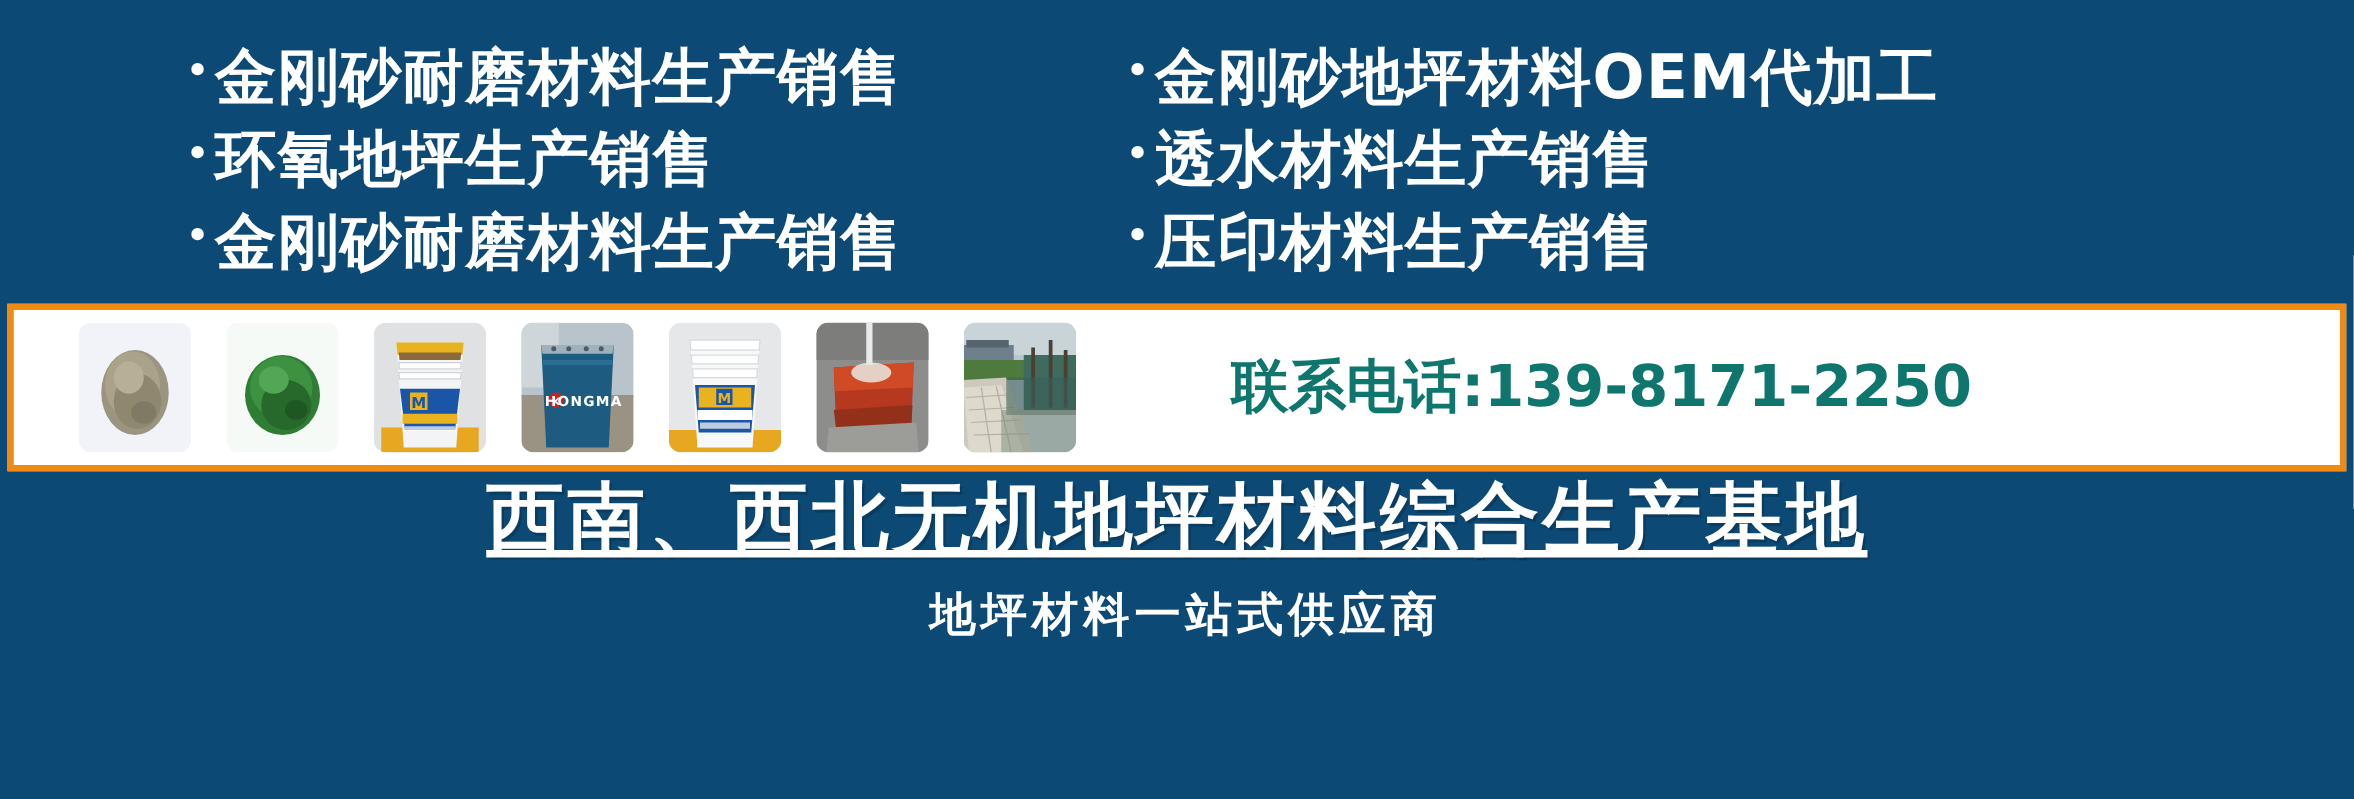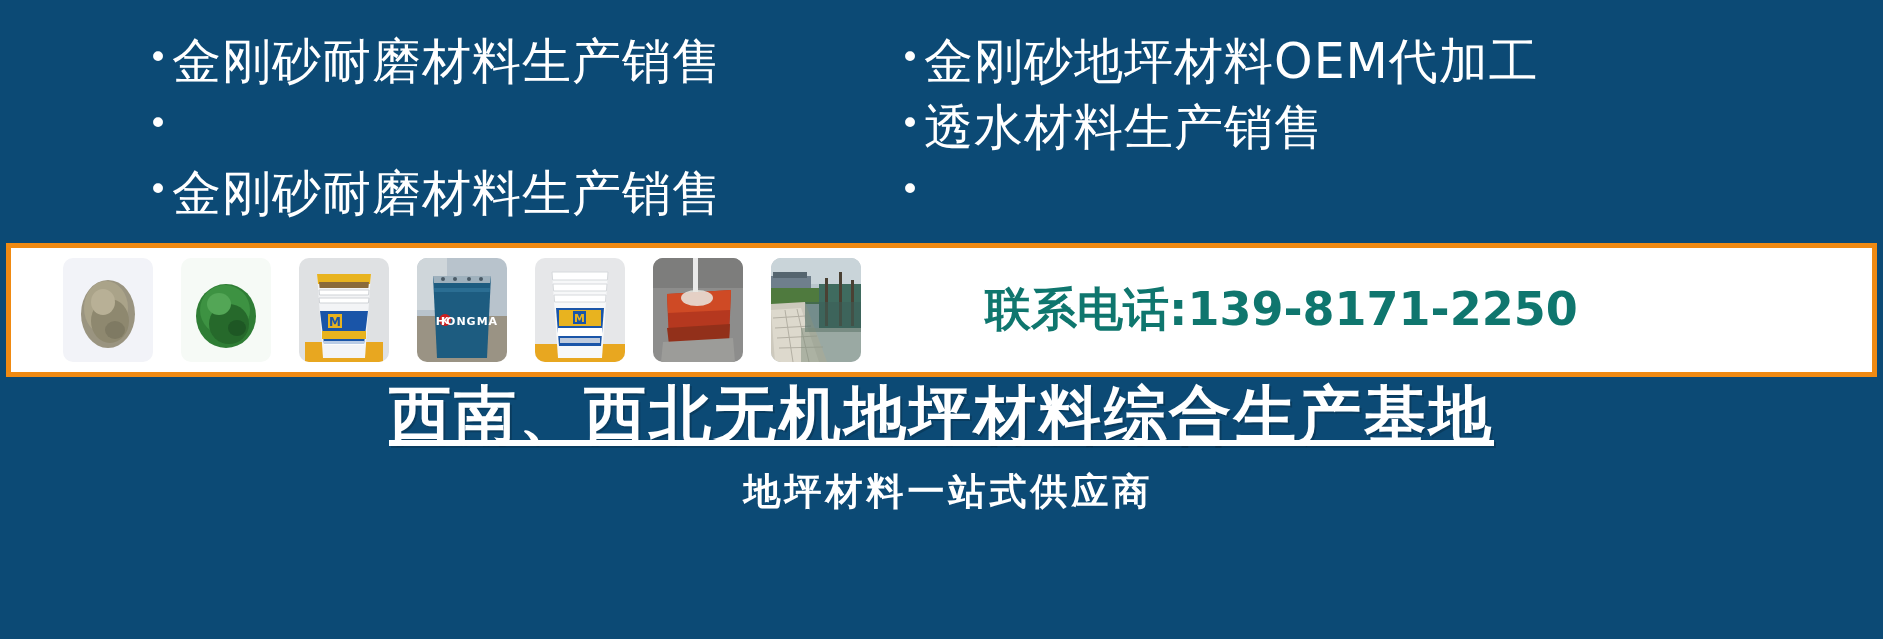--- a/index.html
+++ b/index.html
@@ -44,21 +44,21 @@
   .bullet-dot {
     color: #ffffff;
     font-size: 34px;
     line-height: 1;
     margin-right: 4px;
     transform: translateY(-4px);
   }
   .bullet-text {
     color: #ffffff;
     font-size: 49px;
-    font-weight: normal;
+    font-weight: bold;
     letter-spacing: 1px;
     line-height: 1;
     font-family: "DejaVu Sans", "Liberation Sans", sans-serif;
   }
 
   
   .strip {
     position: absolute;
     left: 6px;
     top: 243px;
@@ -133,38 +133,40 @@
 
   <div class="bullets">
 
     <div class="bullet-col left">
       <div class="bullet-row">
         <span class="bullet-dot">•</span>
         <span class="bullet-text">金刚砂耐磨材料生产销售</span>
       </div>
       <div class="bullet-row">
         <span class="bullet-dot">•</span>
+        <span class="bullet-text">环氧地坪生产销售</span>
       </div>
       <div class="bullet-row">
         <span class="bullet-dot">•</span>
         <span class="bullet-text">金刚砂耐磨材料生产销售</span>
       </div>
     </div>
 
     <div class="bullet-col right">
       <div class="bullet-row">
         <span class="bullet-dot">•</span>
         <span class="bullet-text">金刚砂地坪材料OEM代加工</span>
       </div>
       <div class="bullet-row">
         <span class="bullet-dot">•</span>
         <span class="bullet-text">透水材料生产销售</span>
       </div>
       <div class="bullet-row">
         <span class="bullet-dot">•</span>
+        <span class="bullet-text">压印材料生产销售</span>
       </div>
     </div>
 
   </div>
 
   <div class="strip">
     <div class="thumbs">
 
       <div class="thumb">
         <svg viewBox="0 0 90 104" preserveAspectRatio="none" aria-hidden="true">

